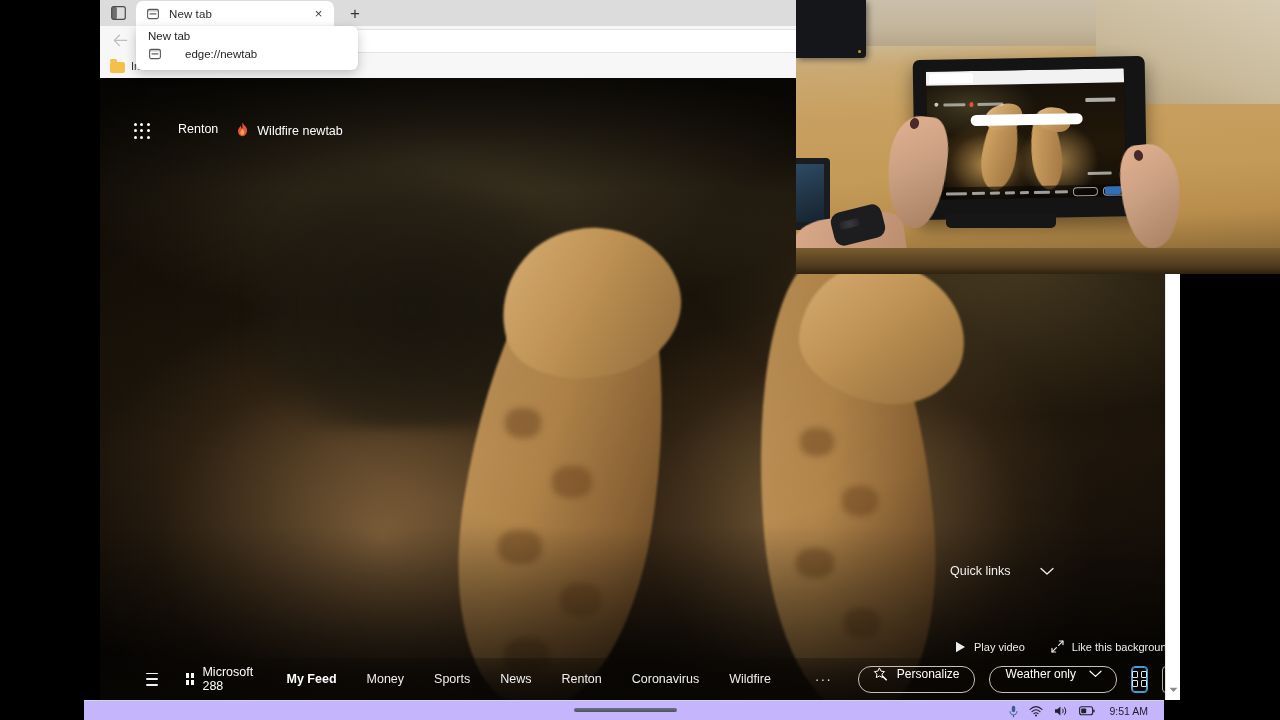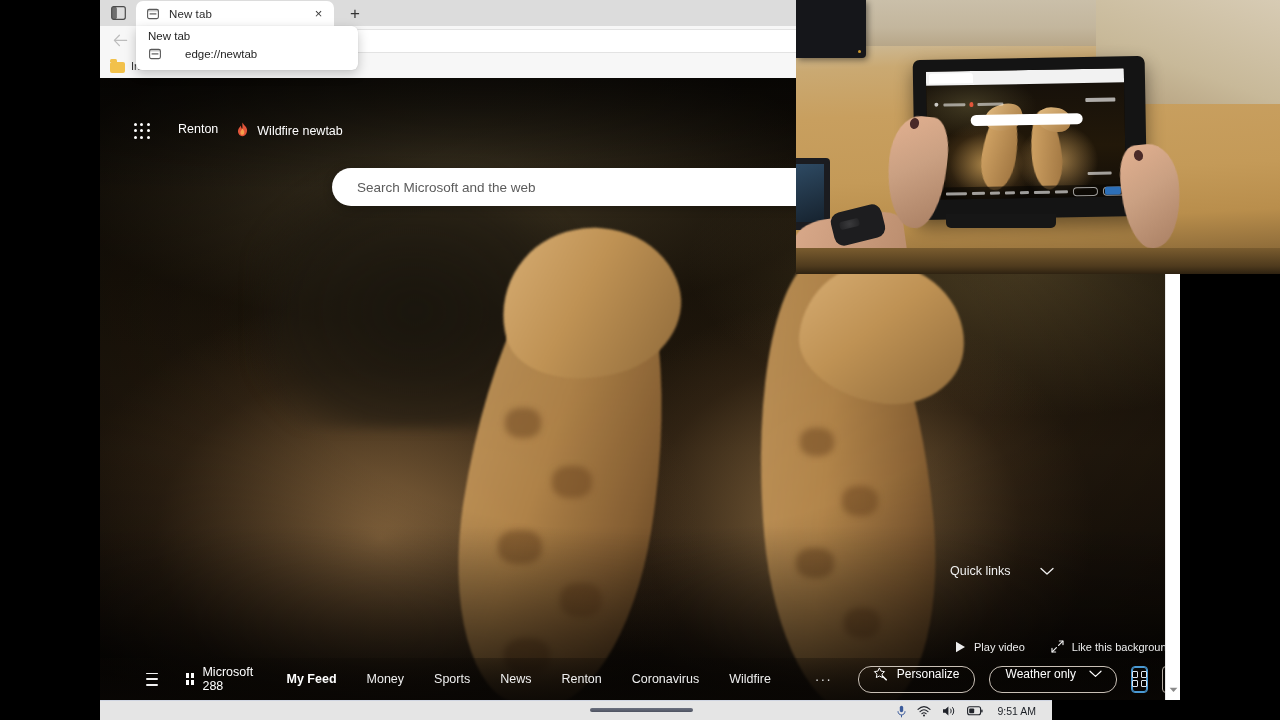--- a/index.html
+++ b/index.html
@@ -297,22 +297,22 @@
     position:absolute;left:36px;top:208px;width:52px;height:34px;background:#1d1d1f;
     border-radius:10px;transform:rotate(-14deg);
   }
   .watch:after{content:"";position:absolute;left:8px;top:10px;width:20px;height:8px;
     background:radial-gradient(circle,#3a3a3c 0%,#232325 100%);border-radius:3px;}
   .arm{position:absolute;left:0;top:216px;width:110px;height:62px;
     background:linear-gradient(120deg,#d9a98a,#b88b6c);border-radius:30% 24% 0 0;transform:rotate(-8deg);filter:blur(.6px);}
 
   
   #taskbar{
-    position:absolute;left:100px;top:700px;width:952px;height:20px;
-    background:#e5e5e5;border-top:1px solid #cfd5e2;
+    position:absolute;left:84px;top:700px;width:1080px;height:20px;
+    background:#c4b5fd;border-top:1px solid #cfd5e2;
   }
   .tb-handle{
     position:absolute;left:490px;top:7px;width:103px;height:4px;
     background:linear-gradient(180deg,#6c7180,#4d5260);border-radius:2px;
   }
   .tb-tray{position:absolute;right:16px;top:0;height:20px;display:flex;align-items:center;}
   .tb-ico{margin-left:11px;display:flex;align-items:center;justify-content:center;color:#20232a;}
   .tb-clock{margin-left:14px;font-size:10.5px;color:#1c1f26;white-space:nowrap;}
 </style>
 </head>
@@ -410,23 +410,20 @@
           <span class="flame">
             <svg width="13" height="15" viewBox="0 0 13 15">
               <path d="M6.5 0.6 C7.6 3.3 10.1 4.2 10.9 7 C11.7 9.9 9.7 14.2 6.5 14.2 C3.3 14.2 1.3 10.8 2.2 7.8 C2.7 6 4.1 5.4 4.6 3.6 C5.4 5 5.2 6.2 6.2 7 C6.9 5.4 6 3.1 6.5 0.6 Z" fill="#e2553a"></path>
               <path d="M6.5 6.6 C7.3 8 8.3 8.6 8.3 10.2 C8.3 11.8 7.4 12.8 6.3 12.8 C5.1 12.8 4.3 11.8 4.4 10.4 C4.5 9 5.7 8.3 6.5 6.6 Z" fill="#f6a04a"></path>
             </svg>
           </span>
           <span class="wildfire-text">Wildfire newtab</span>
         </div>
       </div>
 
-      <div class="searchbox">
-        <span class="search-ph">Search Microsoft and the web</span>
-      </div>
 
       <div class="quicklinks">
         <span class="ql-label">Quick links</span>
         <span class="ql-chev">
           <svg width="14" height="9" viewBox="0 0 14 9">
               <path d="M1 1.4 L7 7 L13 1.4" fill="none" stroke="#f0f0f0" stroke-width="1.3" stroke-linecap="round" stroke-linejoin="round"></path>
             </svg>
         </span>
       </div>
 

